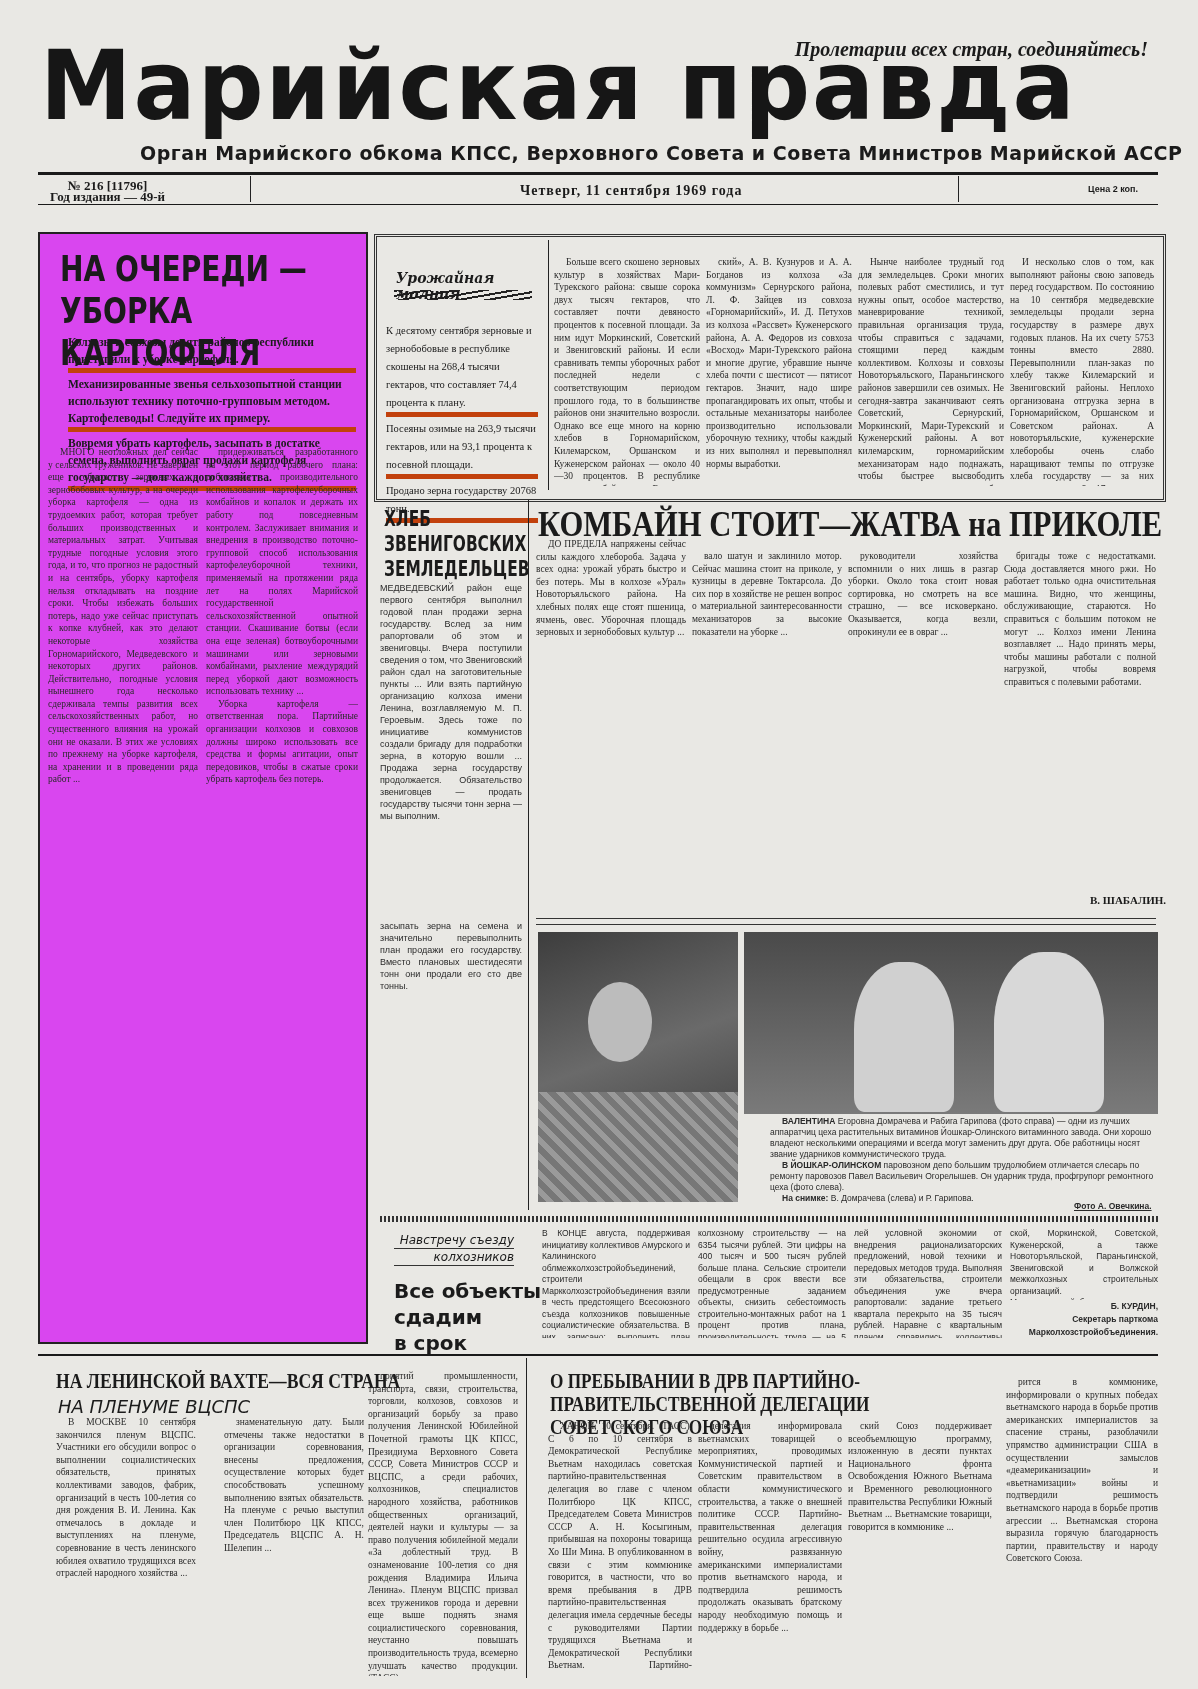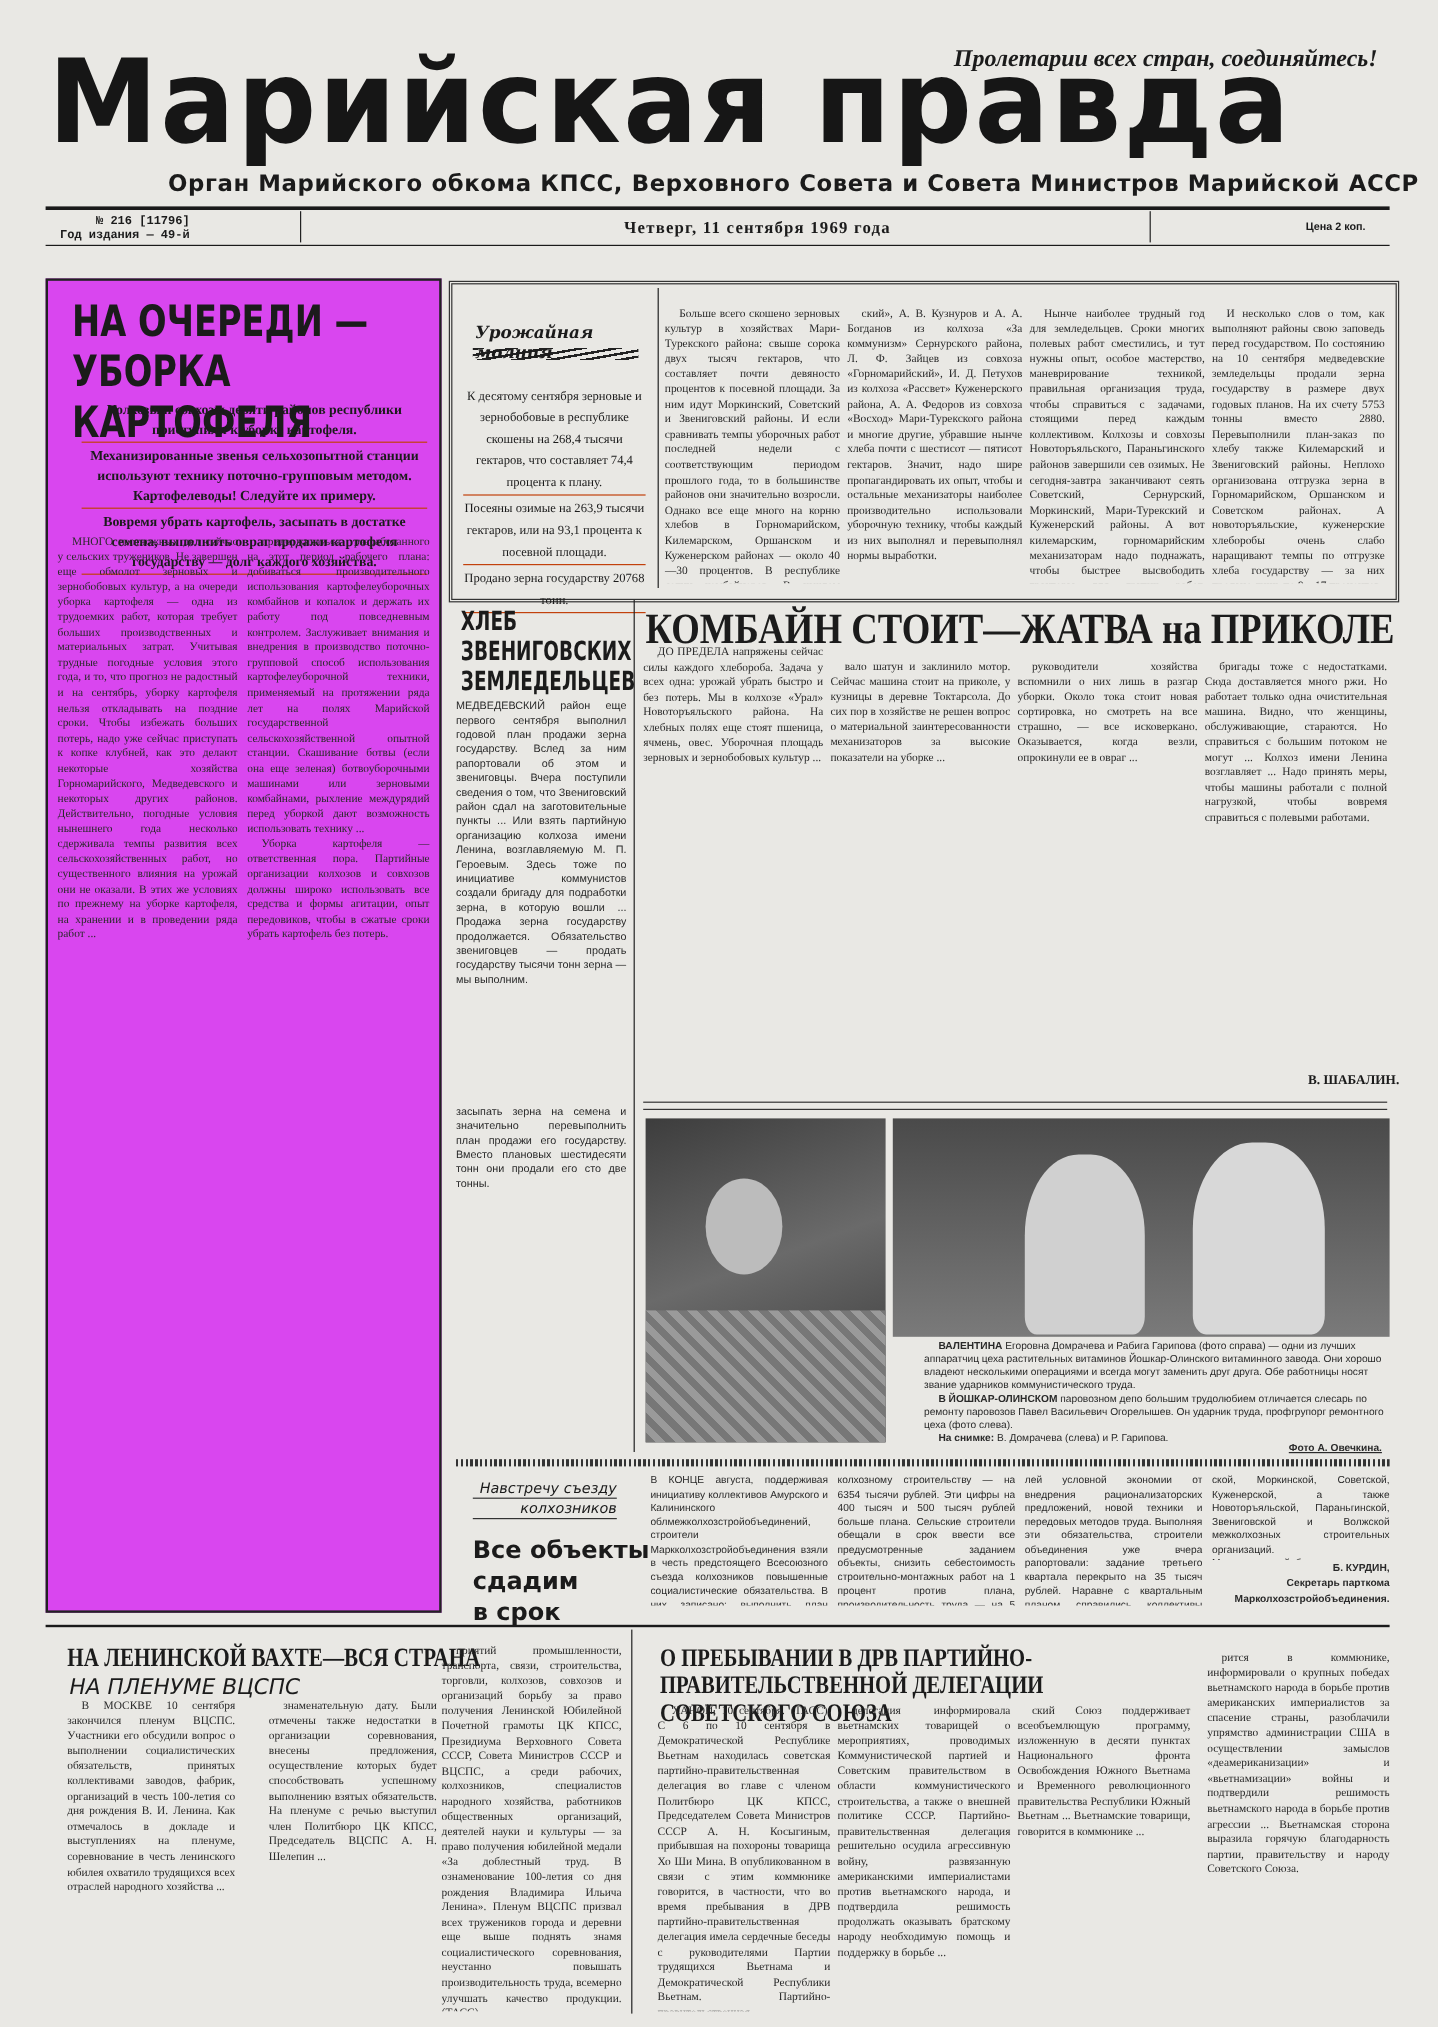--- a/index.html
+++ b/index.html
@@ -2,30 +2,30 @@
 <html><head>
 <meta charset="utf-8">
 <style>
   html,body{margin:0;padding:0;}
   body{width:1198px;height:1689px;background:#e9e8e4;position:relative;overflow:hidden;color:#1b1b1b;font-family:"Liberation Serif",serif;}
   .abs{position:absolute;}
   .masthead-title{left:40px;top:36px;width:1120px;font-family:"DejaVu Sans",sans-serif;font-weight:bold;font-size:92px;letter-spacing:2px;line-height:100px;color:#161616;transform:scaleY(1.05);}
   .slogan{right:50px;top:38px;font-family:"Liberation Serif",serif;font-style:italic;font-weight:bold;font-size:20px;}
   .organ{left:140px;top:142px;font-family:"DejaVu Sans",sans-serif;font-weight:bold;font-size:19px;letter-spacing:.5px;}
   .rule{background:#1a1a1a;}
-  .issue{left:50px;top:180px;font-family:Liberation Mono, monospace;font-size:10px;font-weight:bold;text-align:right;line-height:11px;}
+  .issue{left:50px;top:180px;font-family:Liberation Serif, serif;font-size:13px;font-weight:bold;text-align:center;line-height:11px;}
   .dateline{left:520px;top:183px;font-family:"Liberation Serif",serif;font-weight:bold;font-size:14px;letter-spacing:1px;}
   .price{right:60px;top:184px;font-family:"Liberation Sans",sans-serif;font-size:9px;font-weight:bold;}
   .vsep{background:#222;width:1px;}
   .box{border:2px solid #222;}
   .cond{font-family:"DejaVu Sans",sans-serif;font-weight:bold;transform-origin:left top;}
   .bodytext{font-size:9.5px;line-height:12.6px;text-align:justify;color:#2a2a2a;font-family:"Liberation Serif",serif;overflow:hidden;}
   .bodytext p{margin:0;text-indent:12px;}
   .col{position:absolute;overflow:hidden;}
-  .lead p{margin:0 0 3px 0;font-size:11.5px;line-height:17px;font-weight:bold;border-bottom:1px solid #c2410c;text-align:center;}
+  .lead p{margin:0 0 3px 0;font-size:11.5px;line-height:17px;font-weight:bold;border-bottom:5px solid #c2410c;}
   .photo{background:#555;position:absolute;overflow:hidden;}
   .sans-small{font-family:"Liberation Sans",sans-serif;font-size:9px;line-height:12px;color:#2a2a2a;}
   .hatch{height:6px;background:repeating-linear-gradient(90deg,#333 0 2px,transparent 2px 4px);}
 </style>
 </head>
 <body>
 
 <div class="abs slogan">Пролетарии всех стран, соединяйтесь!</div>
 <div class="abs masthead-title">Марийская правда</div>
 <div class="abs organ">Орган Марийского обкома КПСС, Верховного Совета и Совета Министров Марийской АССР</div>

